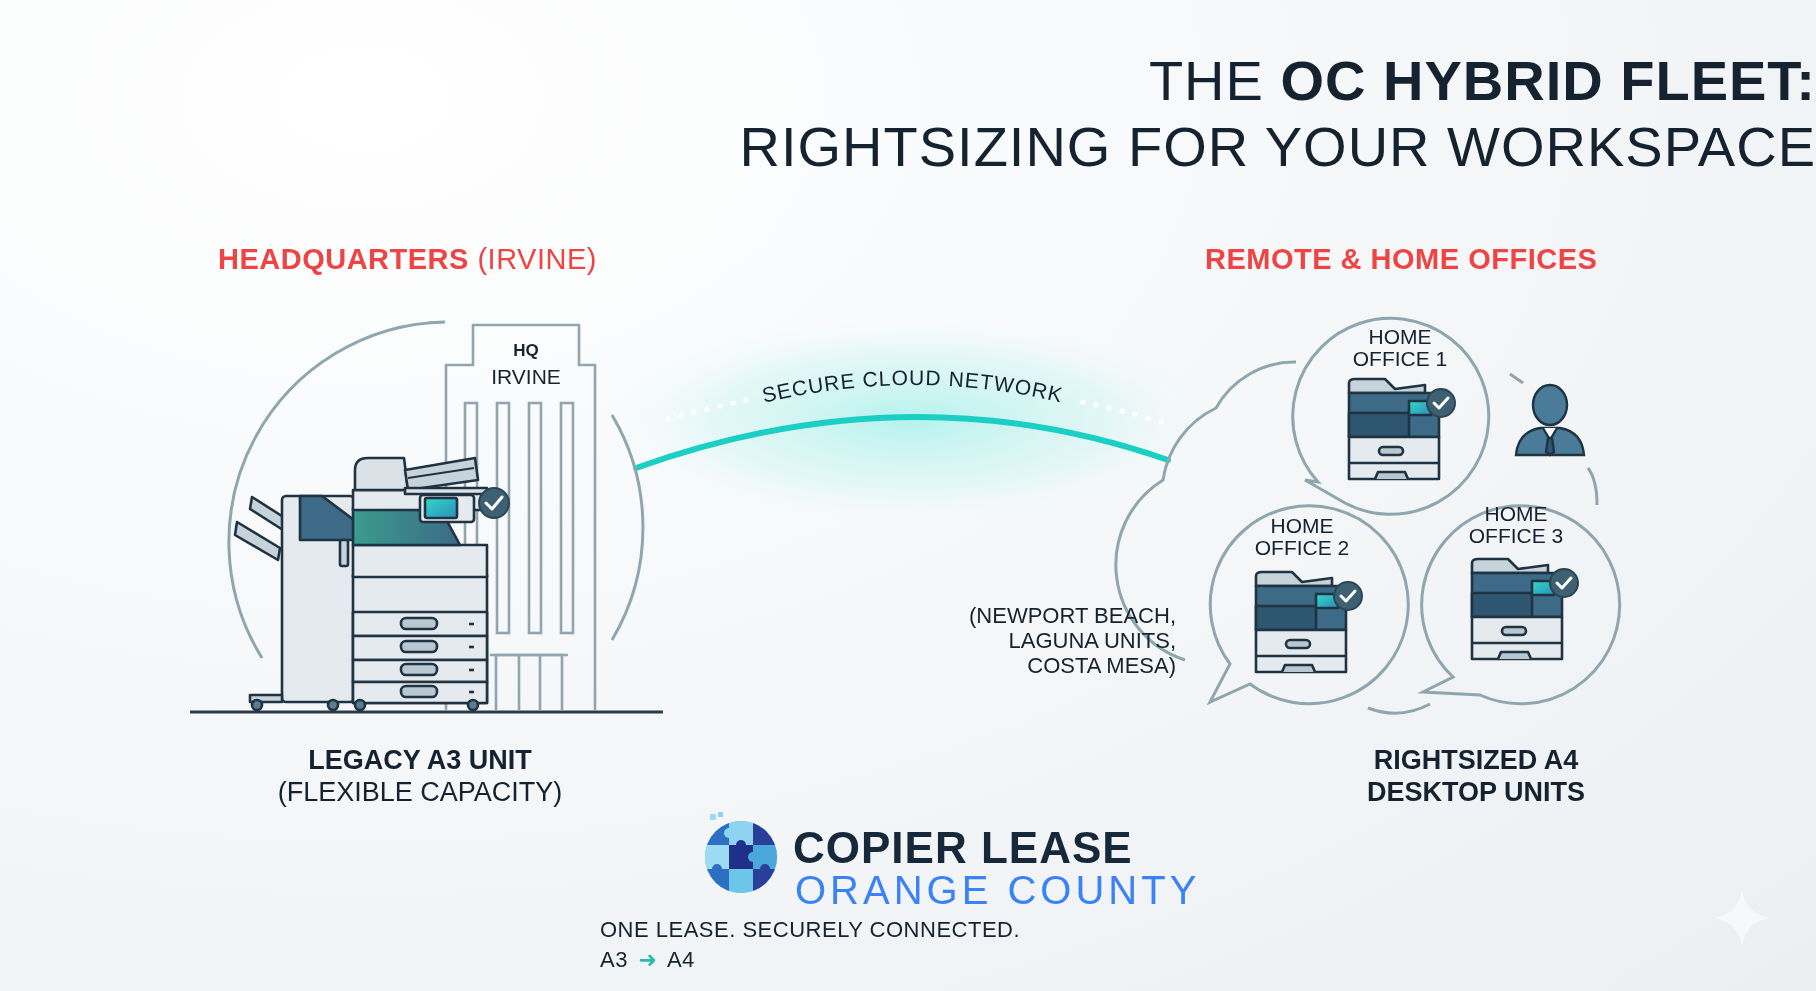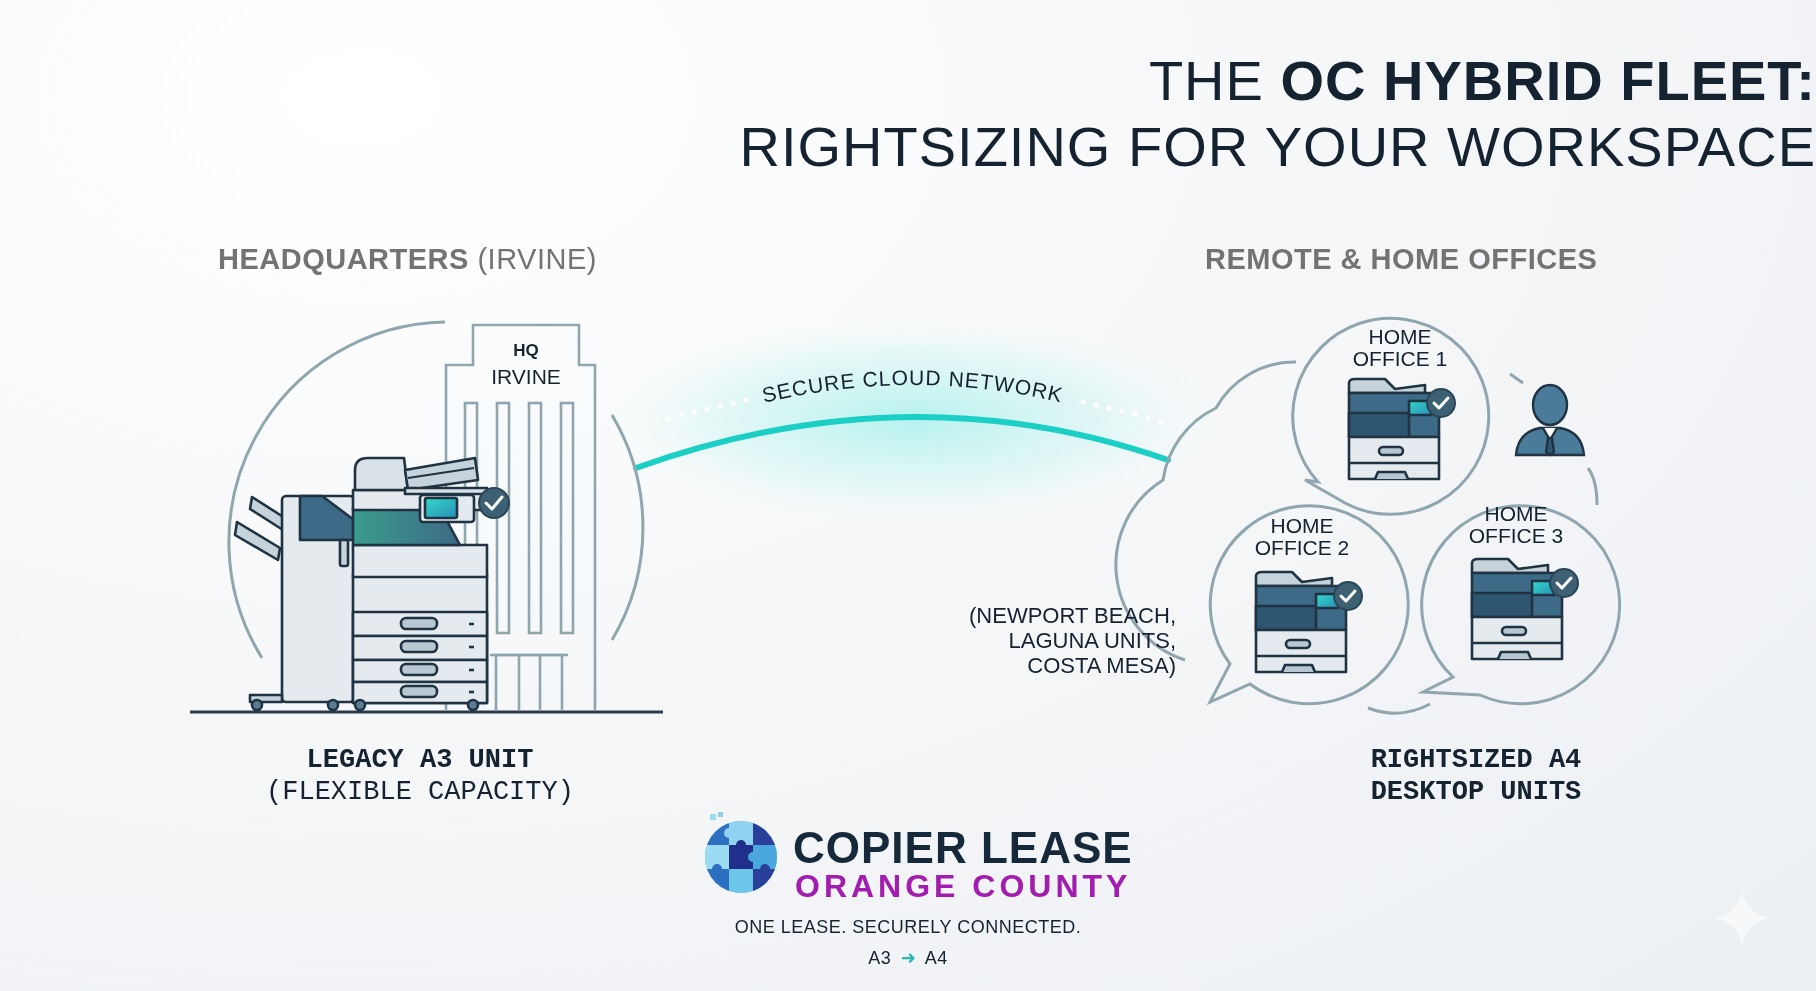--- a/index.html
+++ b/index.html
@@ -8,30 +8,30 @@
     background: radial-gradient(ellipse at 20% 10%, #ffffff 0%, #f4f6f8 55%, #eceff2 100%);
     font-family: "Liberation Sans", "DejaVu Sans", sans-serif;
     color: #16222e;
   }
   .abs { position: absolute; }
   .title {
     left: 0; width: 1816px; text-align: center;
     font-size: 56px; letter-spacing: 1px; line-height: 66px; font-weight: 400; color: #15222f;
   }
   .title b { font-weight: 700; }
-  .section-head { font-size: 29px; letter-spacing: 0.5px; color: #737373; }
+  .section-head { font-size: 29px; letter-spacing: 0.5px; color: #ef4444; }
   .section-head b { font-weight: 700; }
-  .caption { text-align: center; font-size: 27px; line-height: 32px; color: #15222f; font-family: Liberation Mono, monospace; }
+  .caption { text-align: center; font-size: 27px; line-height: 32px; color: #15222f; }
   .caption .bold { font-weight: 700; display: block; }
   .remote-loc { text-align: right; font-size: 22px; line-height: 25px; color: #15222f; }
   .remote-loc .bold { font-weight: 700; font-size: 24px; display:block; }
   .bubble-label { font-size: 21px; line-height: 22px; text-align: center; color: #15222f; }
   .brand-top { font-size: 44px; font-weight: 700; color: #15293a; letter-spacing: 1px; }
-  .brand-bottom { font-size: 32px; letter-spacing: 4px; color: #a21caf; font-weight: 700; }
-  .tagline { font-size: 18px; color: #15222f; letter-spacing: 0.5px; text-align: center; }
+  .brand-bottom { font-size: 40px; letter-spacing: 4px; color: #3b82f6; font-weight: 400; }
+  .tagline { font-size: 22px; color: #15222f; letter-spacing: 0.5px; text-align: left; }
   .hq-label { font-size: 22px; text-align:center; color:#15222f; line-height: 26px;}
   svg { overflow: visible; }
 </style>
 </head>
 <body>
 
 <div class="abs title" style="top:48px;text-align:right;">
   <div><span>THE </span><b>OC HYBRID FLEET:</b></div>
   <div>RIGHTSIZING FOR YOUR WORKSPACE</div>
 </div>

